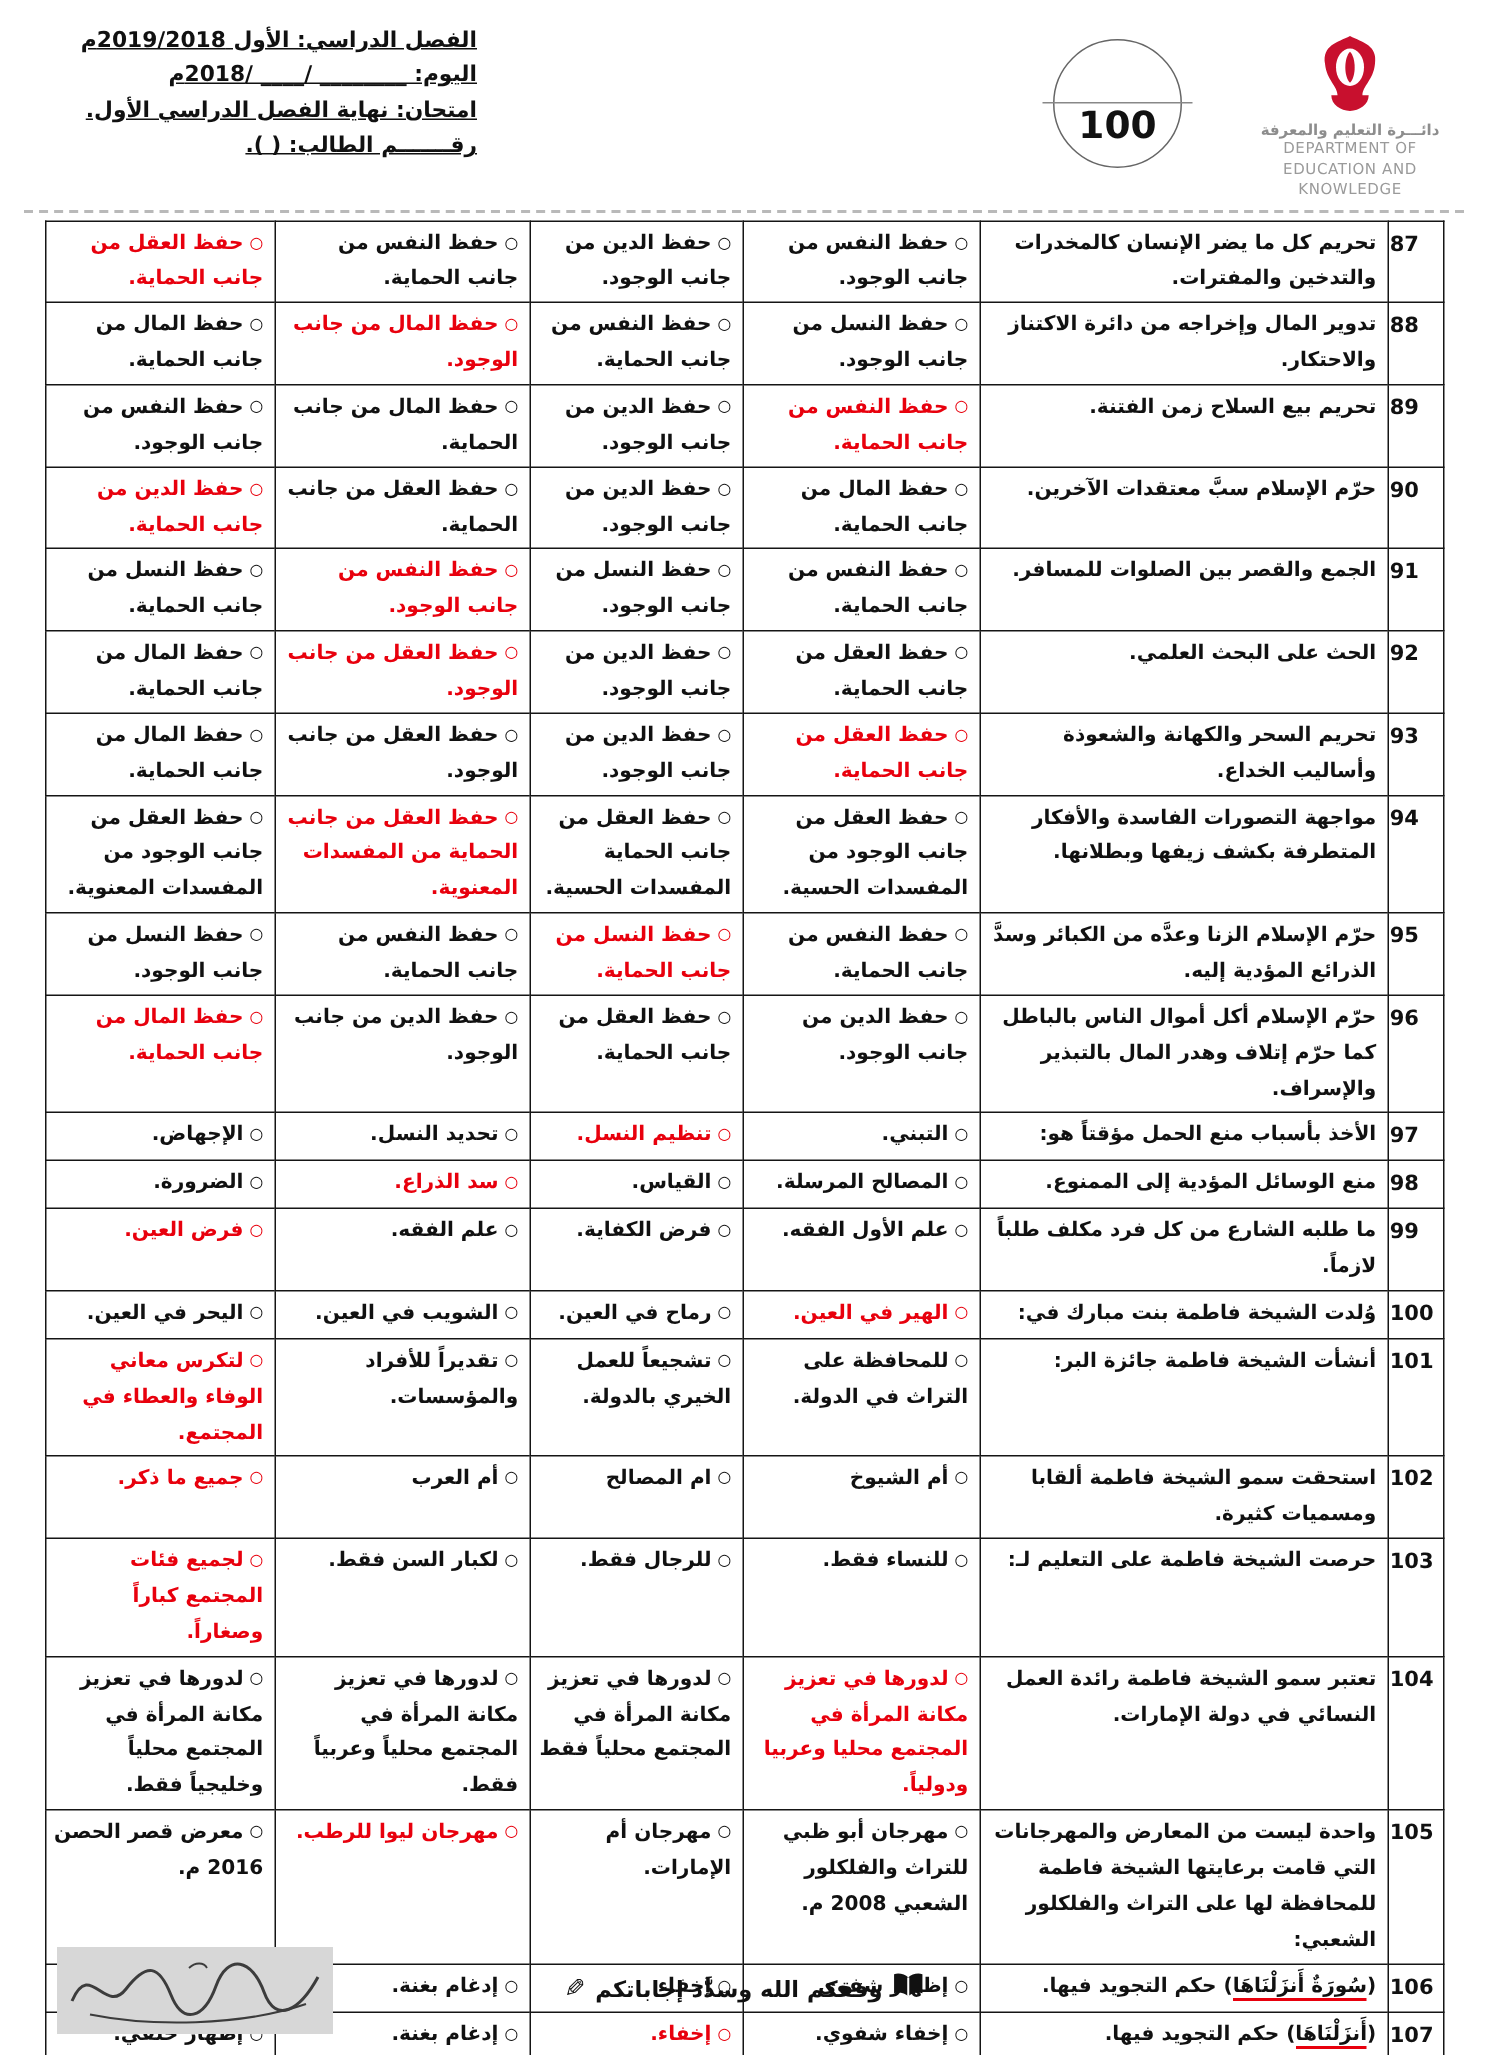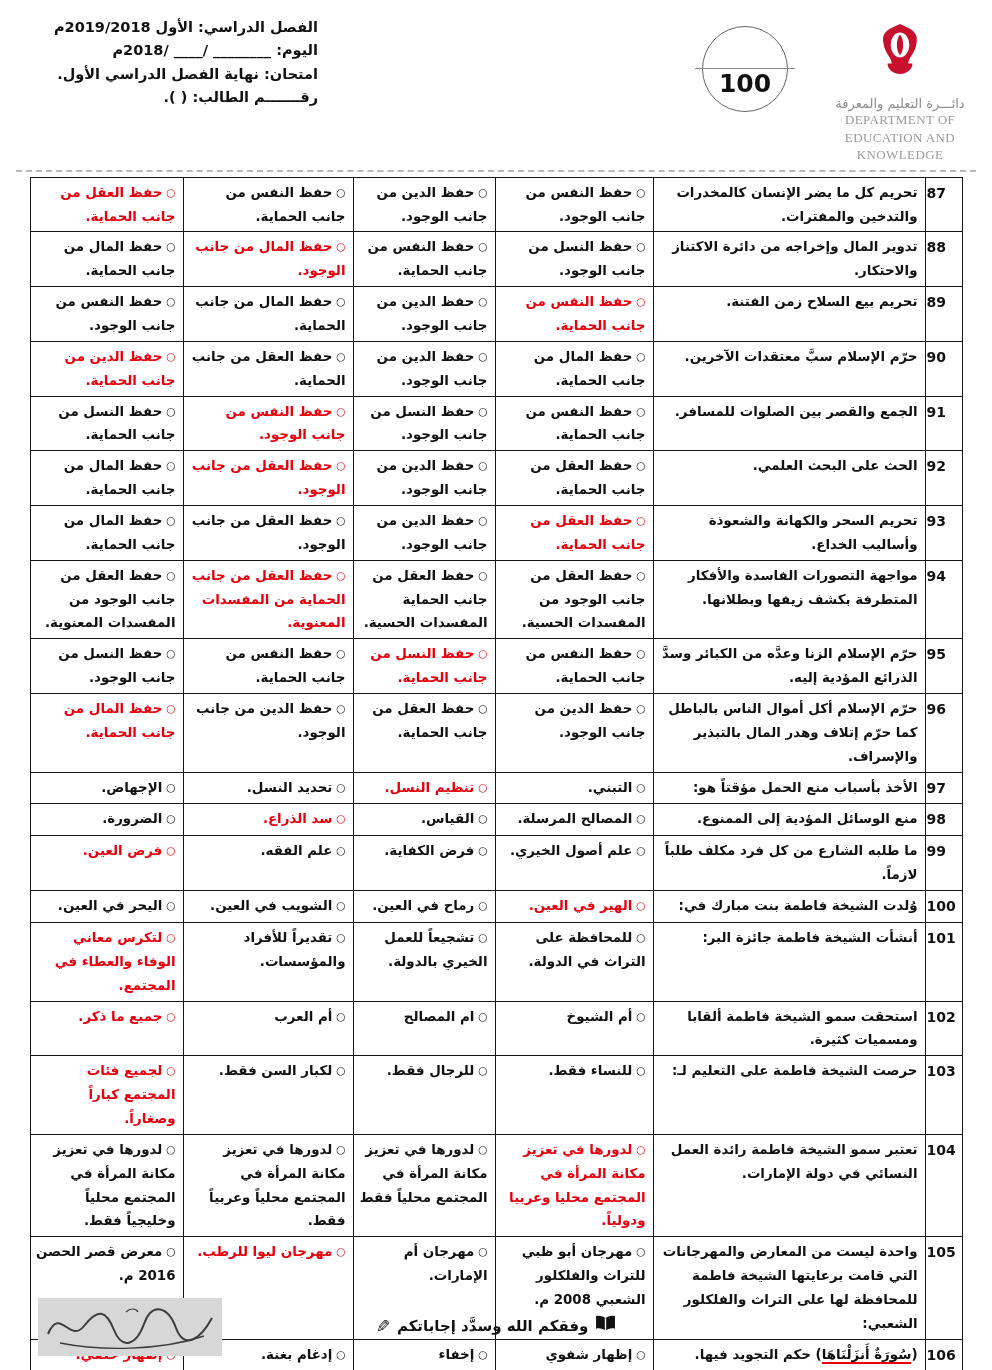--- a/index.html
+++ b/index.html
@@ -5,27 +5,27 @@
   * { box-sizing: border-box; }
   html,body { margin:0; padding:0; background:#e9e9e9; }
   .page {
     width: 992px; height: 1370px; margin: 0 auto;
     background: #ffffff; position: relative; direction: rtl;
     font-family: "DejaVu Sans", sans-serif; color:#111; overflow: hidden;
   }
   
   .header { display:flex; justify-content:space-between; align-items:flex-start;
             padding: 16px 26px 4px 26px; }
-  .hblock { font-weight:bold; font-size:14.5px; line-height:1.62; text-align:right; white-space:pre-line; }
+  .hblock { font-weight:bold; font-size:14.5px; line-height:1.62; text-align:right; white-space:pre-line;text-decoration:underline; }
   .school-block { width: 330px; }
   .exam-block { width: 292px; }
   .center-block { display:flex; align-items:flex-start; gap:46px; margin-top:6px; }
   .logo { width:132px; text-align:center; }
-  .logo-ar { font-size:13px; color:#8d8d8d; font-weight:normal; margin-top:16px; }
-  .logo-en { font-size:13px; color:#9a9a9a; line-height:1.35; letter-spacing:.4px; direction:ltr;font-family:Liberation Serif, serif; }
+  .logo-ar { font-size:10px; color:#8d8d8d; font-weight:bold; margin-top:2px; }
+  .logo-en { font-size:10px; color:#9a9a9a; line-height:1.35; letter-spacing:.4px; direction:ltr; }
   .score-circle { width:86px; height:86px; border:1.3px solid #666; border-radius:50%;
                   position:relative; margin-top:4px; }
   .score-circle .mid-line { position:absolute; top:49%; left:-8px; right:-8px; border-top:1.2px solid #888; }
   .score-value { position:absolute; top:50%; width:100%; text-align:center;
                  font-weight:bold; font-size:25px; direction:ltr; }
   .divider { border-top:2px dashed #b9b9b9; margin: 2px 16px 5px 16px; }
   
   table.qtable { border-collapse:collapse; width:932px; margin:0 auto; table-layout:fixed; }
   .qtable td { border:1.6px solid #151515; vertical-align:top; padding:3px 7px 3px 4px;
                font-weight:bold; font-size:13.4px; line-height:1.78; }
@@ -178,21 +178,21 @@
       <td class="num">98</td>
       <td class="q">منع الوسائل المؤدية إلى الممنوع.</td>
       <td class="opt"><span class="circ">○</span><span>المصالح المرسلة.</span></td>
       <td class="opt"><span class="circ">○</span><span>القياس.</span></td>
       <td class="opt correct"><span class="circ">○</span><span>سد الذراع.</span></td>
       <td class="opt"><span class="circ">○</span><span>الضرورة.</span></td>
     </tr>
         <tr>
       <td class="num">99</td>
       <td class="q">ما طلبه الشارع من كل فرد مكلف طلباً لازماً.</td>
-      <td class="opt"><span class="circ">○</span><span>علم أصول الخيري.</span></td>
+      <td class="opt"><span class="circ">○</span><span>علم الأول الفقه.</span></td>
       <td class="opt"><span class="circ">○</span><span>فرض الكفاية.</span></td>
       <td class="opt"><span class="circ">○</span><span>علم الفقه.</span></td>
       <td class="opt correct"><span class="circ">○</span><span>فرض العين.</span></td>
     </tr>
         <tr>
       <td class="num">100</td>
       <td class="q">وُلدت الشيخة فاطمة بنت مبارك في:</td>
       <td class="opt correct"><span class="circ">○</span><span>الهير في العين.</span></td>
       <td class="opt"><span class="circ">○</span><span>رماح في العين.</span></td>
       <td class="opt"><span class="circ">○</span><span>الشويب في العين.</span></td>

